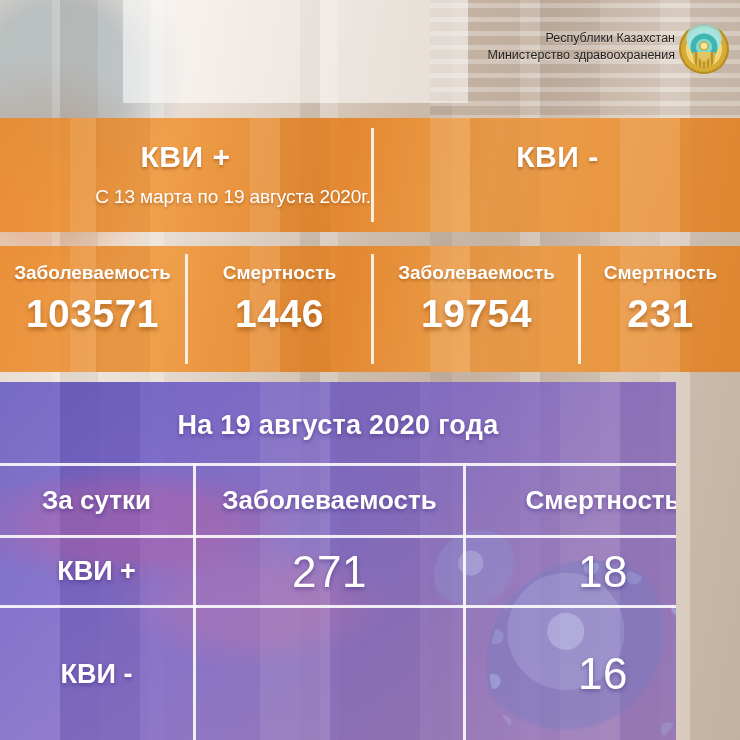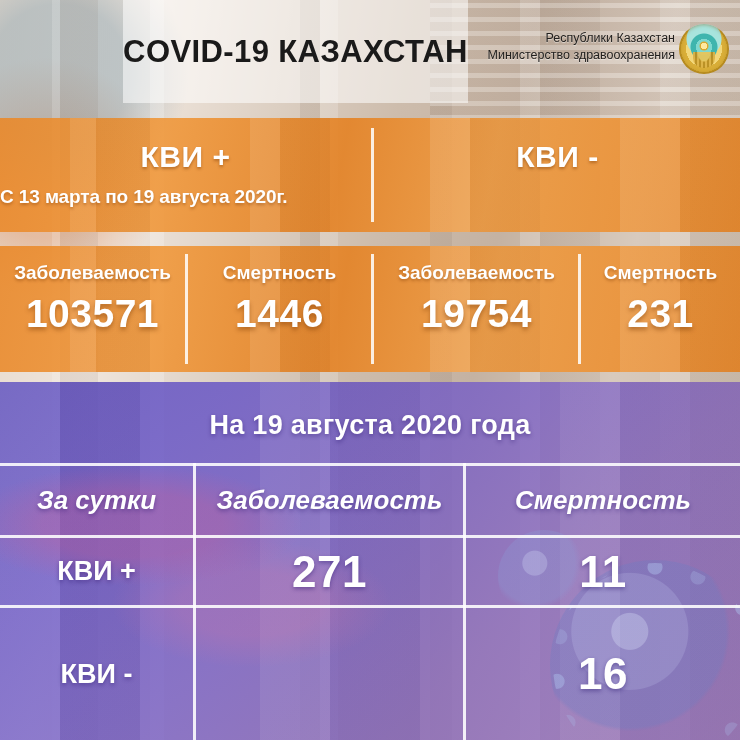--- a/index.html
+++ b/index.html
@@ -125,21 +125,21 @@
     background:rgba(255,255,255,.85);
   }
 
   .kvi-label {
     position:absolute; left:0; right:0; top:22px;
     text-align:center; color:#fff; font-size:30px; font-weight:bold;
     letter-spacing:.5px; text-shadow:0 2px 3px rgba(120,55,5,.45);
   }
   .kvi-period {
     position:absolute; left:0; right:0; top:68px;
-    text-align:left; color:#fff; font-size:19px; font-weight:bold;
+    text-align:right; color:#fff; font-size:19px; font-weight:normal;
     letter-spacing:-.1px; white-space:nowrap;
     text-shadow:0 2px 3px rgba(120,55,5,.40);
   }
 
   .stat-cell { position:absolute; top:0; height:100%; }
   .stat-cell .lbl {
     position:absolute; left:0; right:0; top:16px; text-align:center;
     color:#fff; font-size:19px; font-weight:bold; white-space:nowrap;
     text-shadow:0 2px 3px rgba(120,55,5,.40);
   }
@@ -148,21 +148,21 @@
     color:#fff; font-size:39px; font-weight:bold; letter-spacing:.5px;
     text-shadow:0 3px 4px rgba(120,55,5,.45);
   }
   .cell-div {
     position:absolute; top:8px; bottom:8px; width:3px;
     background:rgba(255,255,255,.85);
   }
 
   
   .purple-band {
-    position:absolute; left:0; top:382px; width:740px; height:358px;
+    position:absolute; left:0; top:382px; width:676px; height:358px;
     overflow:hidden;
     background:linear-gradient(135deg,
       rgba(92,78,190,.86) 0%,
       rgba(104,86,198,.84) 22%,
       rgba(120,96,198,.82) 45%,
       rgba(136,104,190,.80) 68%,
       rgba(150,112,186,.80) 100%);
   }
   .purple-tex {
     position:absolute; left:0; top:0; width:740px; height:358px;
@@ -208,35 +208,34 @@
     color:#fff; font-size:27px; font-weight:bold; letter-spacing:.3px;
     text-shadow:0 2px 4px rgba(45,25,110,.45);
   }
 
   
   .hline { position:absolute; left:0; width:740px; height:3px; background:rgba(255,255,255,.88); }
   .vline { position:absolute; width:3px; background:rgba(255,255,255,.88); }
 
   .pcell { position:absolute; display:flex; align-items:center; justify-content:center;
            color:#fff; text-shadow:0 2px 4px rgba(45,25,110,.45); white-space:nowrap; }
-  .pcell.head { font-size:26px; font-weight:bold;font-style:italic; }
+  .pcell.head { font-size:26px; font-weight:bold; }
   .pcell.rowlabel { font-size:27px; font-weight:bold; }
-  .pcell.num { font-size:44px; font-weight:bold; letter-spacing:.5px; }
+  .pcell.num { font-size:44px; font-weight:normal; letter-spacing:.5px; }
 </style>
 </head>
 <body>
 
 <div id="poster">
 
   <div class="bg-photo"></div>
   <div class="bg-stripes"></div>
   <div class="bg-shelf"></div>
 
   <div class="title-plate"></div>
-  <div class="main-title">COVID-19 КАЗАХСТАН</div>
 
   <div class="ministry">
     <div>Республики Казахстан</div>
     <div>Министерство здравоохранения</div>
   </div>
   <div class="emblem"></div>
 
   <div class="orange-band">
 
     <div class="orange-row top">
@@ -294,19 +293,19 @@
     <div class="hline" style="top:223px;"></div>
     <div class="vline" style="left:193px;top:81px;height:277px;"></div>
     <div class="vline" style="left:463px;top:81px;height:277px;"></div>
 
     <div class="pcell head" style="left:0;top:84px;width:193px;height:69px;">За сутки</div>
     <div class="pcell head" style="left:196px;top:84px;width:267px;height:69px;">Заболеваемость</div>
     <div class="pcell head" style="left:466px;top:84px;width:274px;height:69px;">Смертность</div>
 
     <div class="pcell rowlabel" style="left:0;top:156px;width:193px;height:67px;">КВИ +</div>
     <div class="pcell num" style="left:196px;top:156px;width:267px;height:67px;">271</div>
-    <div class="pcell num" style="left:466px;top:156px;width:274px;height:67px;">11</div>
+    <div class="pcell num" style="left:466px;top:156px;width:274px;height:67px;">18</div>
 
     <div class="pcell rowlabel" style="left:0;top:226px;width:193px;height:132px;">КВИ -</div>
     <div class="pcell num" style="left:466px;top:226px;width:274px;height:132px;">16</div>
   </div>
 
 </div>
 
 </body></html>

